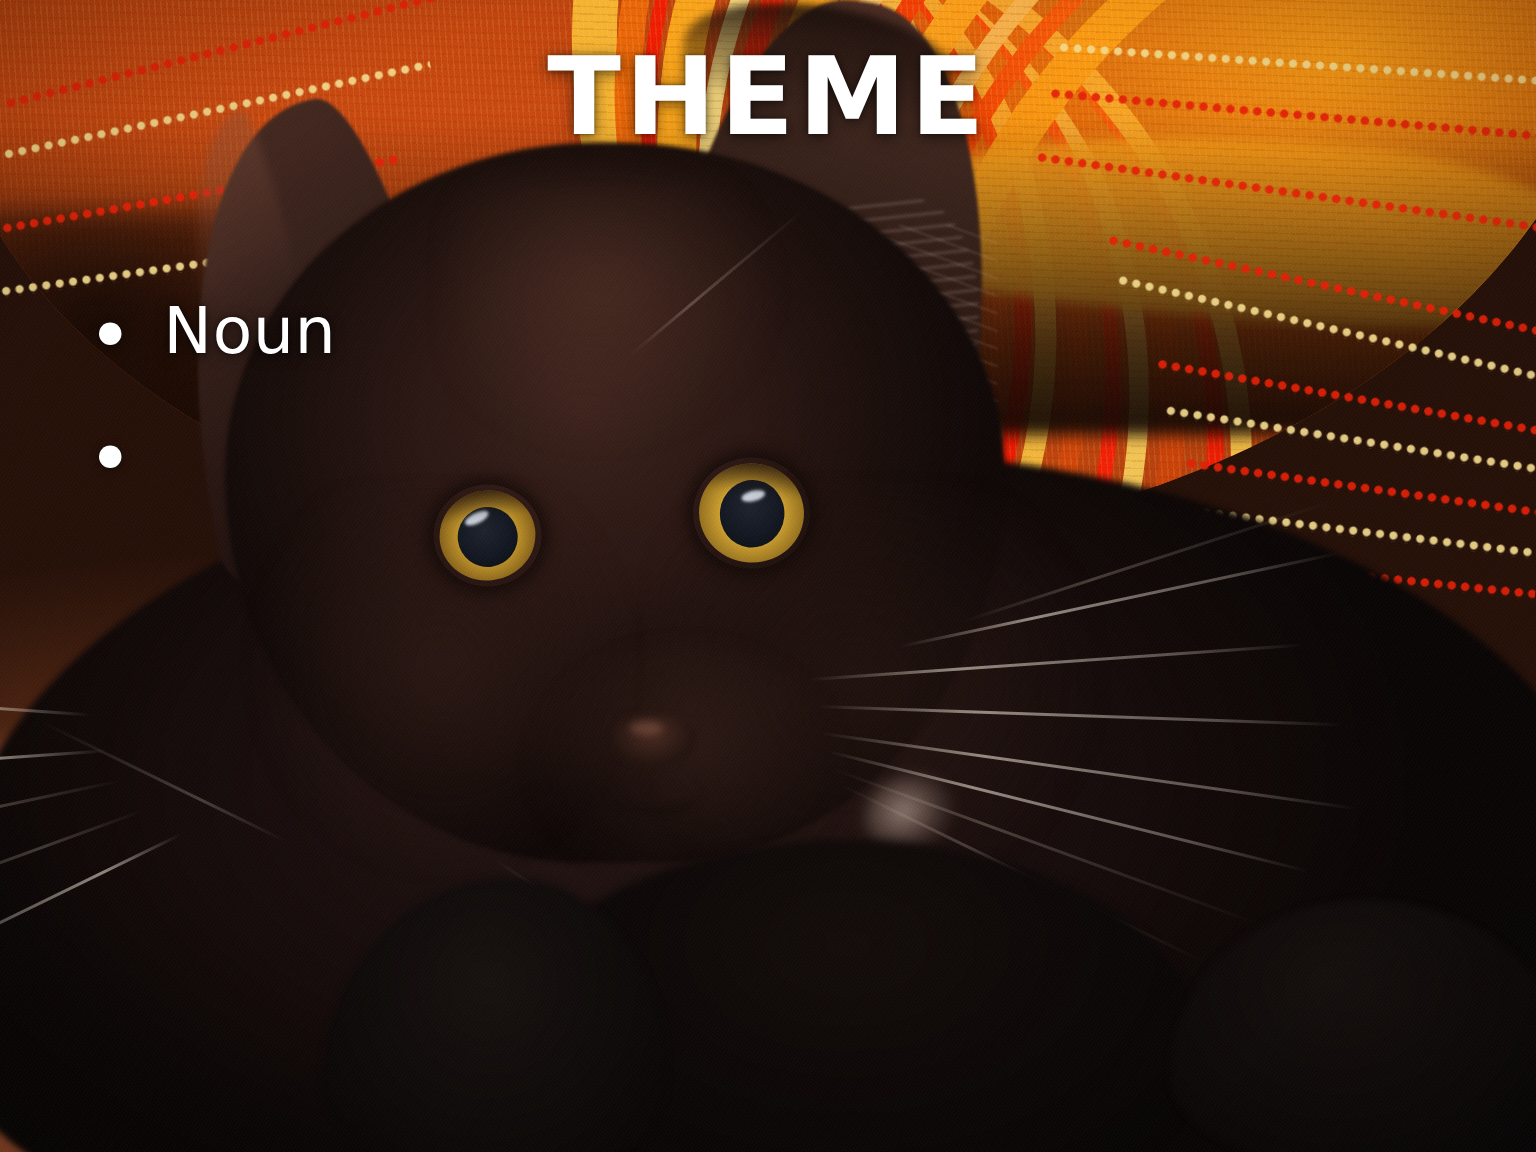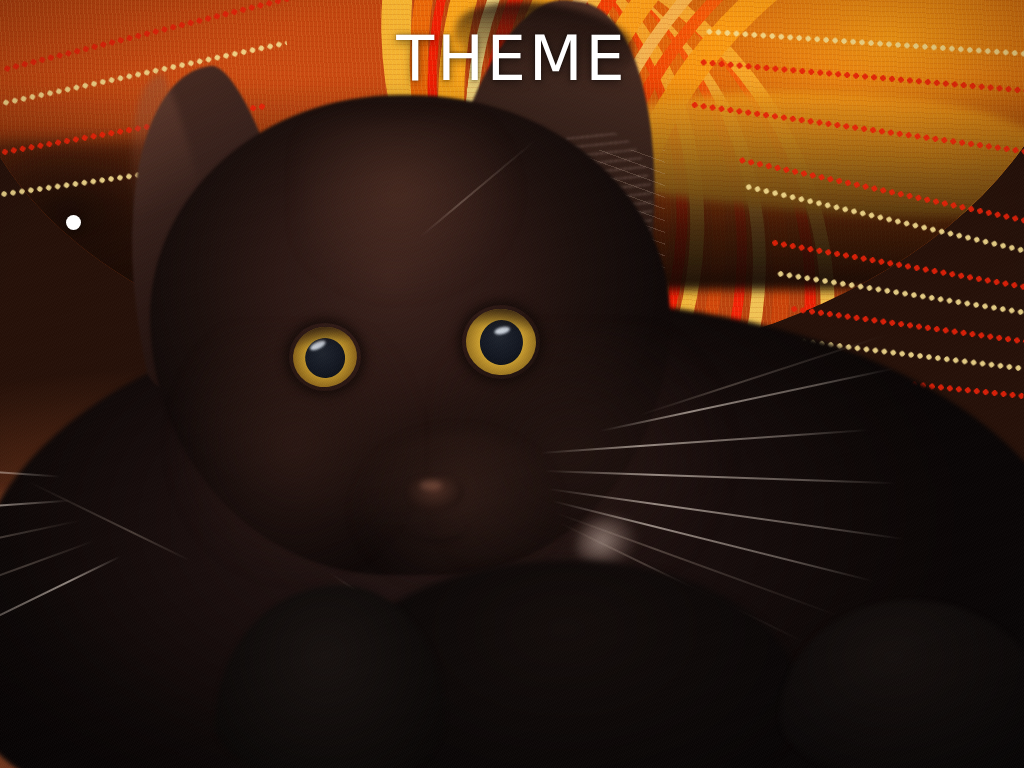--- a/index.html
+++ b/index.html
@@ -402,23 +402,23 @@
   }
 
   
   .title {
     position: absolute;
     left: 0; right: 0;
     top: 28px;
     text-align: center;
     color: #ffffff;
     font-family: "DejaVu Sans", sans-serif;
-    font-size: 62px;
+    font-size: 72px;
     line-height: 1;
-    font-weight: 400;
+    font-weight: 700;
     letter-spacing: 3px;
     text-shadow: 0 2px 10px rgba(0,0,0,.55), 0 0 3px rgba(0,0,0,.4);
   }
   .bullets {
     position: absolute;
     left: 60px;
     top: 196px;
     width: 950px;
   }
   .bullet {
@@ -579,16 +579,20 @@
 
     <div class="vignette"></div>
     <div class="grain"></div>
   </div>
 
   <div class="title">THEME</div>
 
   <div class="bullets">
     <div class="bullet">
       <div class="bullet-dot"></div>
+      <div class="bullet-text">Noun</div>
+    </div>
+    <div class="bullet">
+      <div class="bullet-dot"></div>
     </div>
   </div>
 
 </div>
 
 </body></html>

